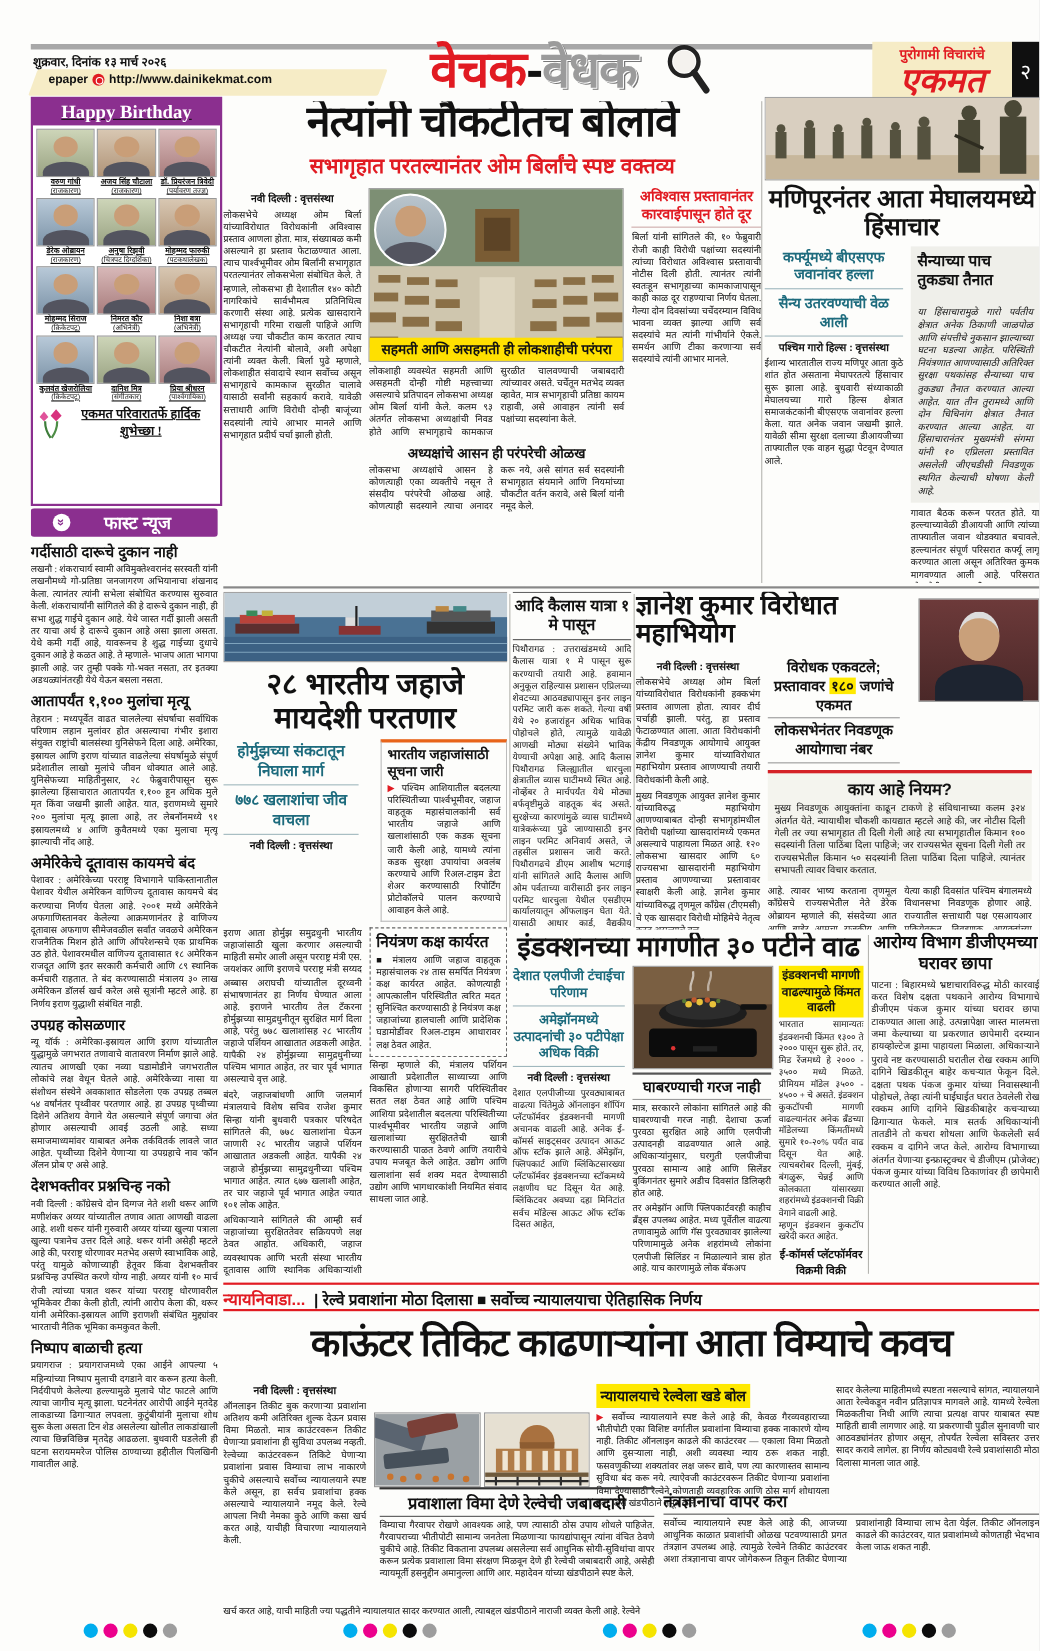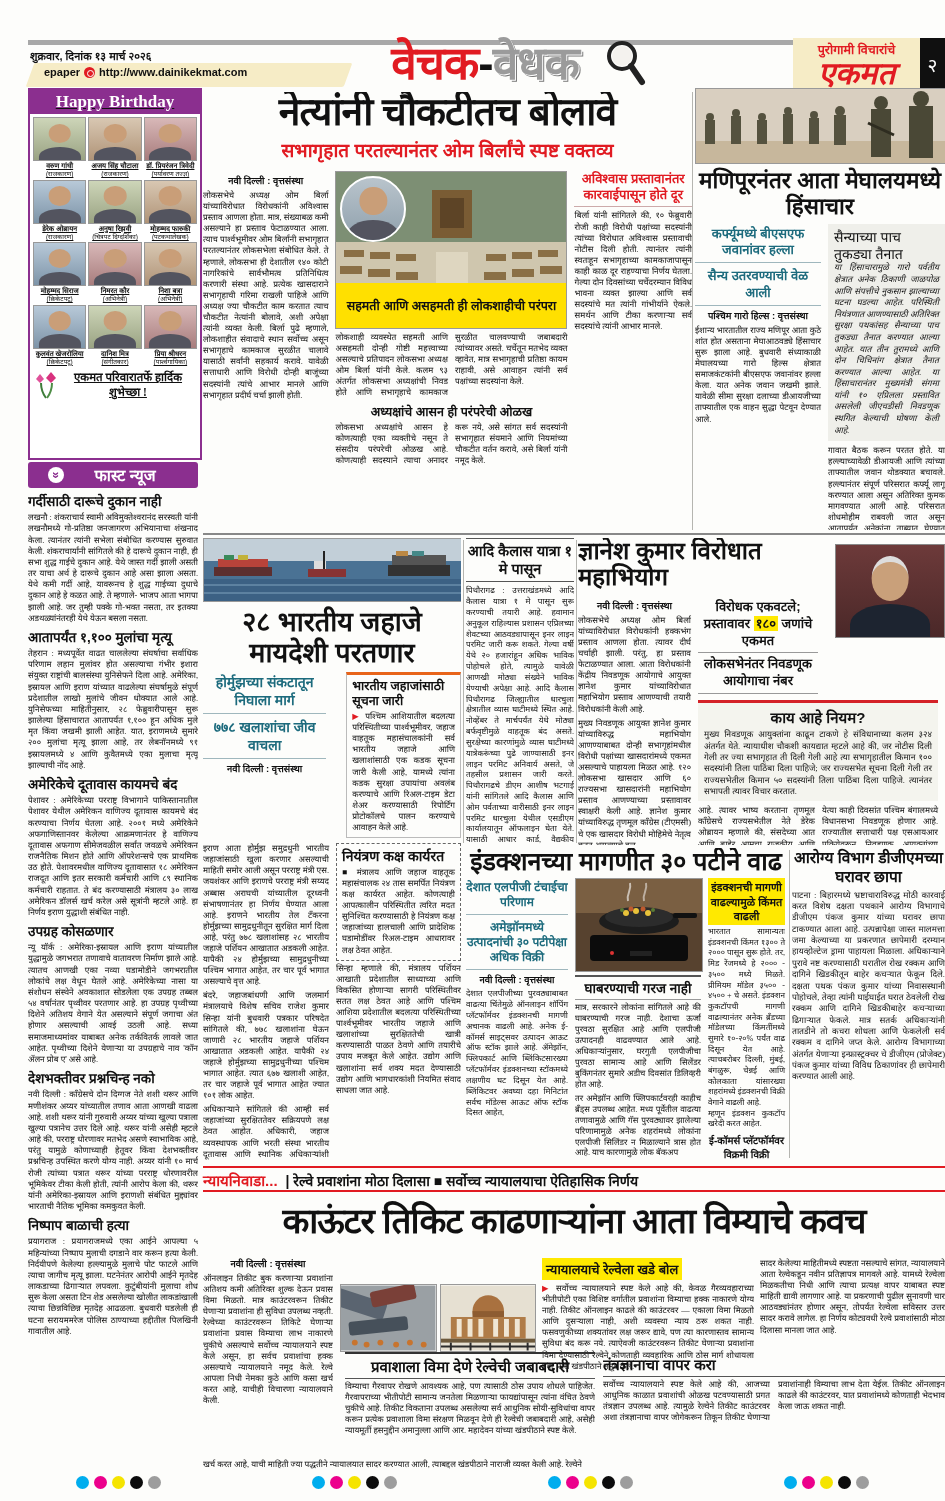--- a/index.html
+++ b/index.html
@@ -47,29 +47,29 @@
   .fn-icon{width:16px;height:16px;border-radius:50%;background:#fff;color:#8b2f8f;font-weight:bold;display:flex;align-items:center;justify-content:center;font-size:12px;transform:rotate(90deg);font-family:"Liberation Sans",sans-serif;}
   .fn-title{font-family:"Liberation Sans",sans-serif;font-weight:bold;font-size:16px;flex:1;text-align:center;}
   .fn-item-title{font-family:"Liberation Sans",sans-serif;font-weight:bold;font-size:13.5px;line-height:1.2;margin:6px 0 2px;}
   .fn-item-body{font-size:8.4px;line-height:1.33;text-align:justify;}
   
   .main-art{left:203px;top:92px;width:489px;height:438px;overflow:hidden;}
   .main-h1{font-family:"Liberation Sans",sans-serif;font-weight:800;font-size:39px;text-align:center;line-height:1.05;letter-spacing:-1px;}
   .main-h2{color:#e11b22;font-family:"Liberation Sans",sans-serif;font-weight:bold;font-size:19px;text-align:center;margin-top:4px;}
   .main-cols{display:flex;gap:7px;margin-top:8px;}
   .parl-img{width:100%;height:158px;position:relative;border:1px solid #999;box-sizing:border-box;}
-  .parl-caption{position:absolute;left:0;bottom:0;width:100%;background:#ffe000;font-family:"Liberation Sans",sans-serif;font-weight:bold;font-size:12.5px;text-align:center;padding:14px 0;}
+  .parl-caption{position:absolute;left:0;bottom:0;width:100%;background:#ffe000;font-family:"Liberation Sans",sans-serif;font-weight:bold;font-size:12.5px;text-align:center;padding:2px 0;}
   .inset-circle{position:absolute;left:4px;top:4px;width:62px;height:62px;border-radius:50%;border:2px solid #fff;}
   .sub2{font-family:"Liberation Sans",sans-serif;font-weight:bold;font-size:12.5px;text-align:center;margin:4px 0 2px;}
   .sub3{color:#e11b22;font-family:"Liberation Sans",sans-serif;font-weight:bold;font-size:13px;text-align:center;line-height:1.25;border-bottom:1px solid #caa;padding-bottom:3px;margin-bottom:3px;}
   
   .megh{left:695px;top:88px;width:250px;height:442px;overflow:hidden;}
   .megh-h1{font-family:"Liberation Sans",sans-serif;font-weight:800;font-size:22.5px;text-align:center;line-height:1.15;margin:4px 0;}
   .gray-box{background:#efefea;padding:5px 6px;}
-  .gray-box-title{font-family:"Liberation Sans",sans-serif;font-weight:normal;font-size:14px;line-height:1.2;margin-bottom:0;}
+  .gray-box-title{font-family:"Liberation Sans",sans-serif;font-weight:bold;font-size:14px;line-height:1.2;margin-bottom:16px;}
   .gray-box-body{font-size:8.6px;line-height:1.35;text-align:justify;font-style:italic;}
   
   .ships{left:203px;top:538px;width:258px;height:622px;overflow:hidden;}
   .ships-h1{font-family:"Liberation Sans",sans-serif;font-weight:800;font-size:27px;text-align:center;line-height:1.15;margin:5px 0 3px;}
   .notice-box{border:1px solid #bbb;border-top:3px solid #e8641a;padding:4px 5px;}
   .notice-title{font-family:"Liberation Sans",sans-serif;font-weight:bold;font-size:12.5px;line-height:1.2;margin-bottom:2px;}
   .dashed-box{border:1px dashed #666;padding:4px 5px;margin-bottom:2px;}
   .dashed-title{font-family:"Liberation Sans",sans-serif;font-weight:bold;font-size:14px;line-height:1.2;margin-bottom:2px;}
   
   .adi{left:466px;top:538px;width:108px;height:307px;overflow:hidden;}
@@ -330,21 +330,21 @@
           <rect x="213" y="17" width="24" height="52"></rect>
         <line x1="172" y1="34" x2="198" y2="46" stroke="#2e2c20" stroke-width="3"></line>
       </g>
     </svg>
     <div class="megh-h1">मणिपूरनंतर आता मेघालयमध्ये हिंसाचार</div>
     <div style="display:flex;gap:7px">
       <div style="width:126px">
         <div class="teal-sub">कर्फ्यूमध्ये बीएसएफ जवानांवर हल्ला</div>
         <div class="teal-sub">सैन्य उतरवण्याची वेळ आली</div>
         <div class="dateline">पश्चिम गारो हिल्स : वृत्तसंस्था</div>
-        <div class="body-txt">ईशान्य भारतातील राज्य मणिपूर आता कुठे शांत होत असताना मेघाआठवड्ये हिंसाचार सुरू झाला आहे. बुधवारी संध्याकाळी मेघालयच्या गारो हिल्स क्षेत्रात समाजकंटकांनी बीएसएफ जवानांवर हल्ला केला. यात अनेक जवान जखमी झाले. यावेळी सीमा सुरक्षा दलाच्या डीआयजीच्या ताफ्यातील एक वाहन सुद्धा पेटवून देण्यात आले.</div>
+        <div class="body-txt">ईशान्य भारतातील राज्य मणिपूर आता कुठे शांत होत असताना मेघापरतत्ये हिंसाचार सुरू झाला आहे. बुधवारी संध्याकाळी मेघालयच्या गारो हिल्स क्षेत्रात समाजकंटकांनी बीएसएफ जवानांवर हल्ला केला. यात अनेक जवान जखमी झाले. यावेळी सीमा सुरक्षा दलाच्या डीआयजीच्या ताफ्यातील एक वाहन सुद्धा पेटवून देण्यात आले.</div>
       </div>
       <div style="width:117px">
         <div class="gray-box">
           <div class="gray-box-title">सैन्याच्या पाच तुकड्या तैनात</div>
           <div class="gray-box-body">या हिंसाचारामुळे गारो पर्वतीय क्षेत्रात अनेक ठिकाणी जाळपोळ आणि संपत्तीचे नुकसान झाल्याच्या घटना घडल्या आहेत. परिस्थिती नियंत्रणात आणण्यासाठी अतिरिक्त सुरक्षा पथकांसह सैन्याच्या पाच तुकड्या तैनात करण्यात आल्या आहेत. यात तीन तुरामध्ये आणि दोन चिचिनांग क्षेत्रात तैनात करण्यात आल्या आहेत. या हिंसाचारानंतर मुख्यमंत्री संगमा यांनी १० एप्रिलला प्रस्तावित असलेली जीएचडीसी निवडणूक स्थगित केल्याची घोषणा केली आहे.</div>
         </div>
         <div class="body-txt" style="margin-top:4px">गावात बैठक करून परतत होते. या हल्ल्याच्यावेळी डीआयजी आणि त्यांच्या ताफ्यातील जवान थोडक्यात बचावले. हल्ल्यानंतर संपूर्ण परिसरात कर्फ्यू लागू करण्यात आला असून अतिरिक्त कुमक मागवण्यात आली आहे. परिसरात शोधमोहीम राबवली जात असून आतापर्यंत अनेकांना ताब्यात घेण्यात आले आहे.</div>
       </div>
     </div>
   </div>

